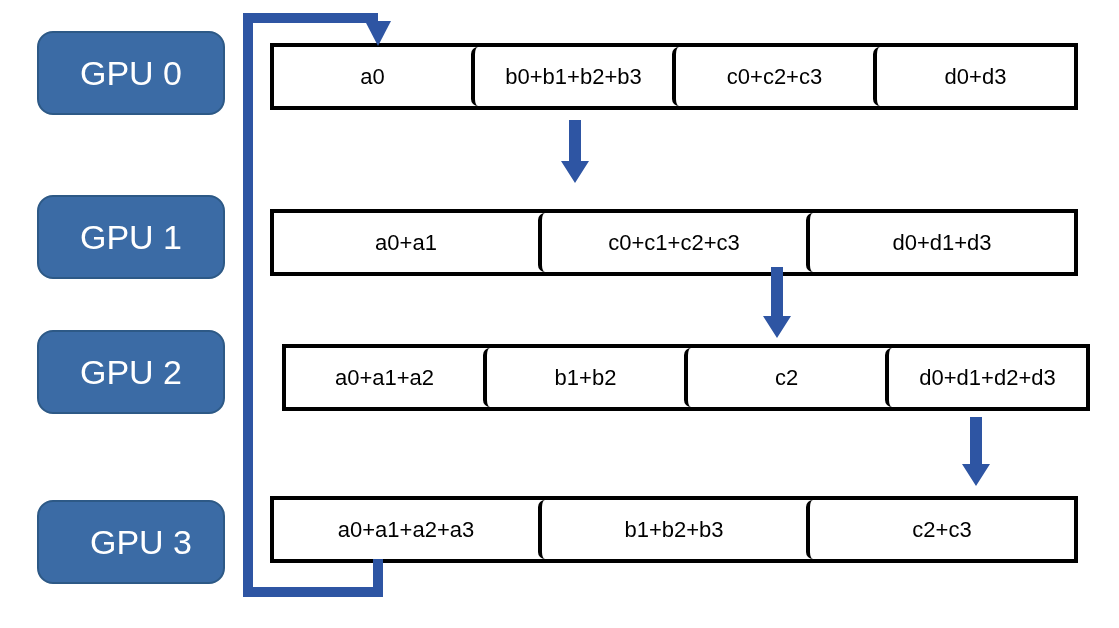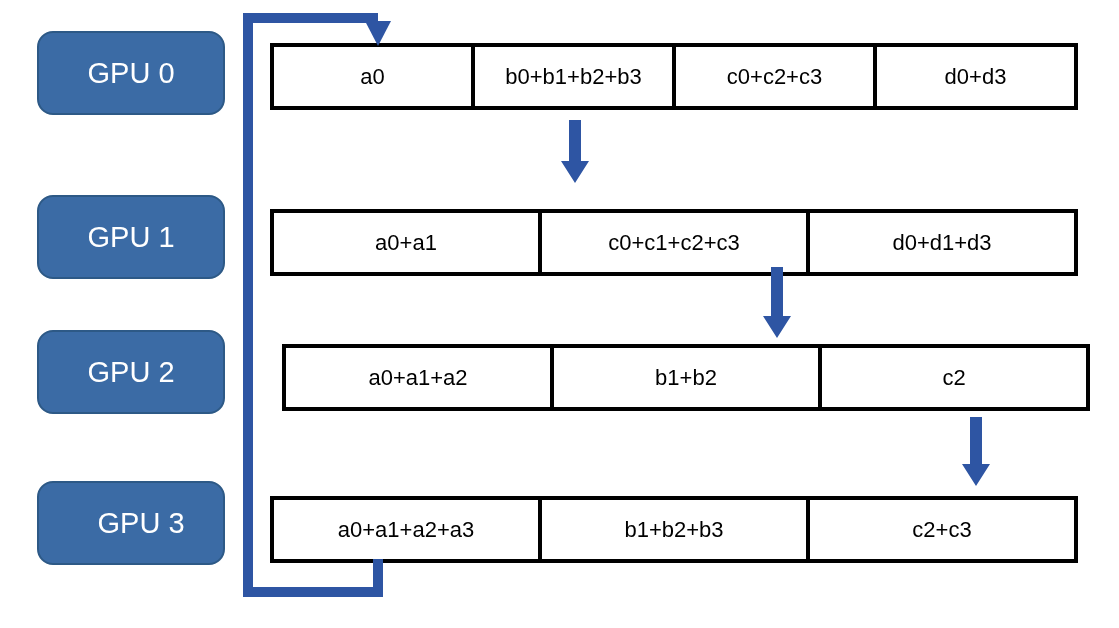--- a/index.html
+++ b/index.html
@@ -32,27 +32,27 @@
     width: 188px;
     height: 84px;
     box-sizing: border-box;
     background: var(--badge-fill, #3B6BA5);
     border: 2px solid var(--badge-border, #2D5986);
     border-radius: 16px;
     color: var(--badge-text, #ffffff);
     display: flex;
     align-items: center;
     justify-content: center;
-    font-size: 29px;
+    font-size: 34px;
     z-index: 2;
   }
   .badge-0 { top: 31px; }
   .badge-1 { top: 195px; }
   .badge-2 { top: 330px; }
-  .badge-3 { top: 481px; padding-left: 20px; }
+  .badge-3 { top: 500px; padding-left: 20px; }
   .gpu-row {
     position: absolute;
     left: 270px;
     width: 808px;
     height: 67px;
     box-sizing: border-box;
     background: #ffffff;
     border: 4px solid var(--cell-border, #000000);
     display: flex;
     z-index: 2;
@@ -64,20 +64,21 @@
   .chunk-cell {
     flex: 1 1 0;
     display: flex;
     align-items: center;
     justify-content: center;
     font-size: 22px;
     color: var(--cell-text, #000000);
     border-left: 4px solid var(--cell-border, #000000);
     white-space: nowrap;
     overflow: hidden;
+    border-radius: 7px;
   }
   .chunk-cell:first-child { border-left: none; }
 </style>
 </head>
 <body>
 
 <div class="canvas">
 
   <svg class="overlay" viewBox="0 0 1119 628" aria-hidden="true">
 
@@ -114,20 +115,21 @@
   <div class="gpu-row row-1">
     <div class="chunk-cell">a0+a1</div>
     <div class="chunk-cell">c0+c1+c2+c3</div>
     <div class="chunk-cell">d0+d1+d3</div>
   </div>
 
   <div class="gpu-row row-2">
     <div class="chunk-cell">a0+a1+a2</div>
     <div class="chunk-cell">b1+b2</div>
     <div class="chunk-cell">c2</div>
+    <div class="chunk-cell">d0+d1+d2+d3</div>
   </div>
 
   <div class="gpu-row row-3">
     <div class="chunk-cell">a0+a1+a2+a3</div>
     <div class="chunk-cell">b1+b2+b3</div>
     <div class="chunk-cell">c2+c3</div>
   </div>
 
 </div>
 

